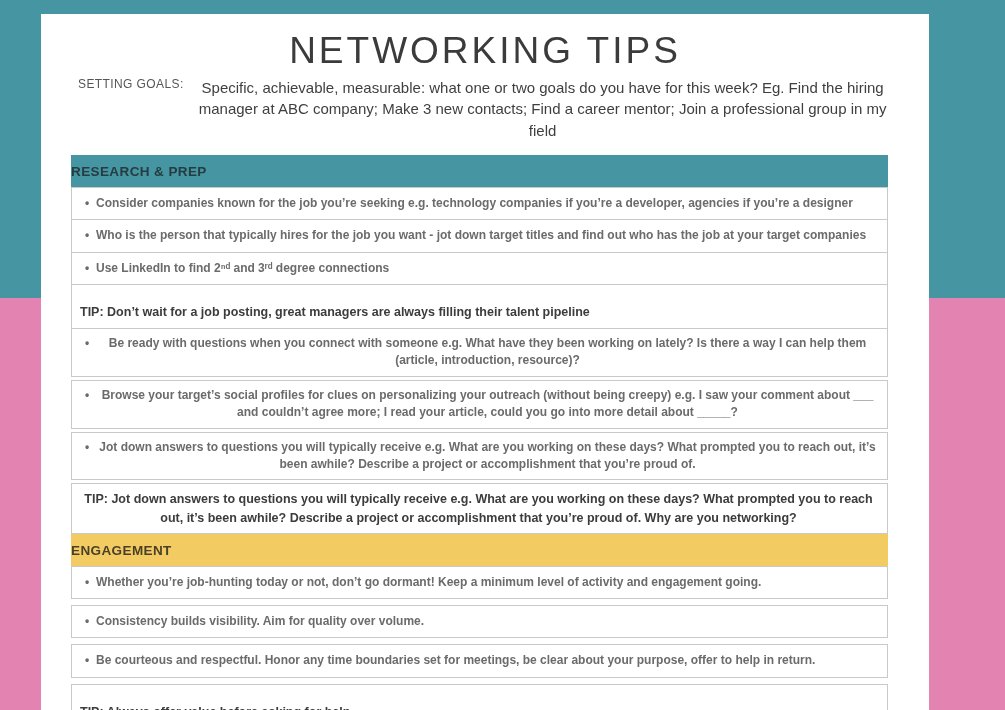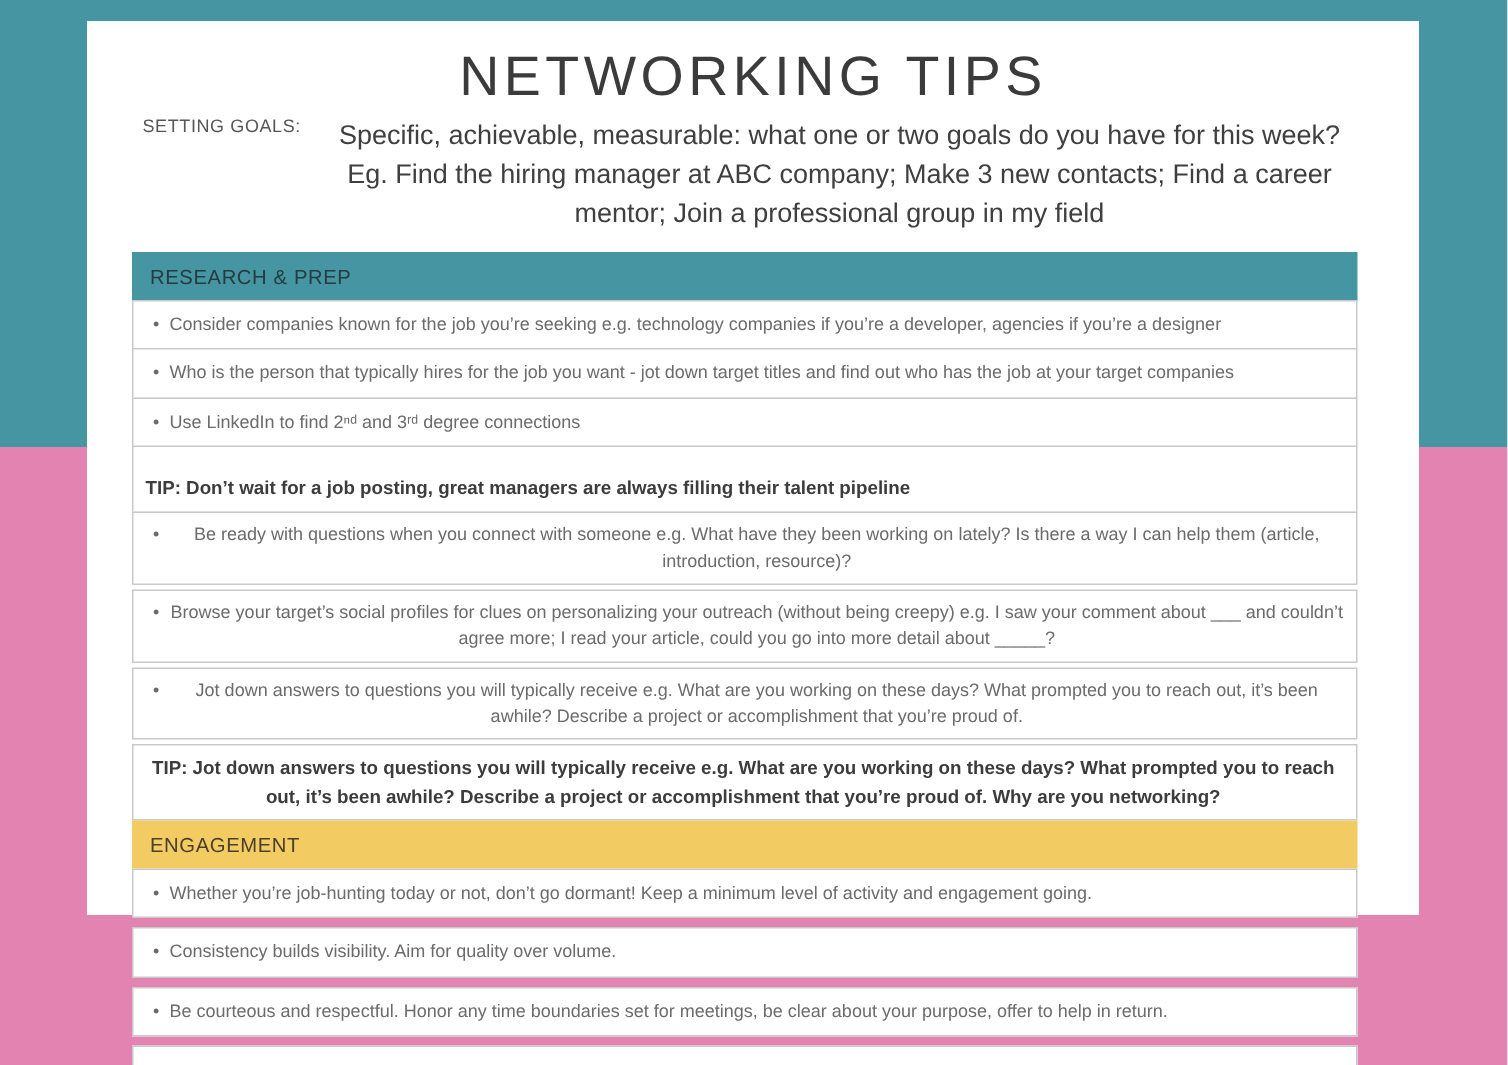--- a/index.html
+++ b/index.html
@@ -14,22 +14,22 @@
     position: absolute; left: 0; top: 0;
     width: 1005px; height: 298px;
     background: #4695a2;
   }
   .bg-bottom {
     position: absolute; left: 0; top: 298px;
     width: 1005px; height: 412px;
     background: #e283b1;
   }
   .card {
-    position: absolute; left: 58px; top: 14px;
-    width: 888px; height: 596px;
+    position: absolute; left: 41px; top: 14px;
+    width: 888px; height: 696px;
     background: #ffffff;
     box-sizing: border-box;
   }
   .title {
     margin-top: 16px;
     text-align: center;
     font-size: 37px;
     line-height: 1.15;
     letter-spacing: 3px;
     color: #3b3b3b;
@@ -41,56 +41,58 @@
   }
   .goals-label {
     flex: none;
     font-size: 12px;
     color: #565656;
     letter-spacing: 0.4px;
   }
   .goals-text {
     flex: 1;
     text-align: center;
-    font-size: 18px;
+    font-size: 15px;
     color: #3f3f3f;
     line-height: 1.45;
     max-width: 690px;
     margin: 0 auto 0 14px;
   }
   .tips-table {
     width: 817px;
     margin: 13px 0 0 30px;
   }
   .section { width: 100%; }
   .sec-header {
     box-sizing: border-box;
     height: 33px;
     display: flex;
     align-items: center;
-    padding-left: 12px;
+    padding-left: 0;
     font-size: 13.5px;
     letter-spacing: 0.4px;
     color: #333f42;
+    font-weight: bold;
   }
   .sec-header.hdr-teal   { background: #4695a2; color: #253c41; }
   .sec-header.hdr-pink   { background: #ea82aa; color: #45343b; }
   .sec-header.hdr-yellow { background: #f2cc63; color: #4a3f28; }
   .row {
     box-sizing: border-box;
     border: 1px solid #c9c9c9;
     background: #ffffff;
     margin-top: -1px;
     font-size: 12px;
     color: #6b6b6b;
     line-height: 1.45;
   }
   .row.bullet {
     position: relative;
     padding: 7px 8px 7px 24px;
+    font-weight: bold;
   }
   .row.bullet::before {
     content: "\2022";
     position: absolute;
     left: 13px;
     color: #6b6b6b;
   }
   .row.tip {
     padding: 18px 10px 7px 8px;
     font-weight: bold;

